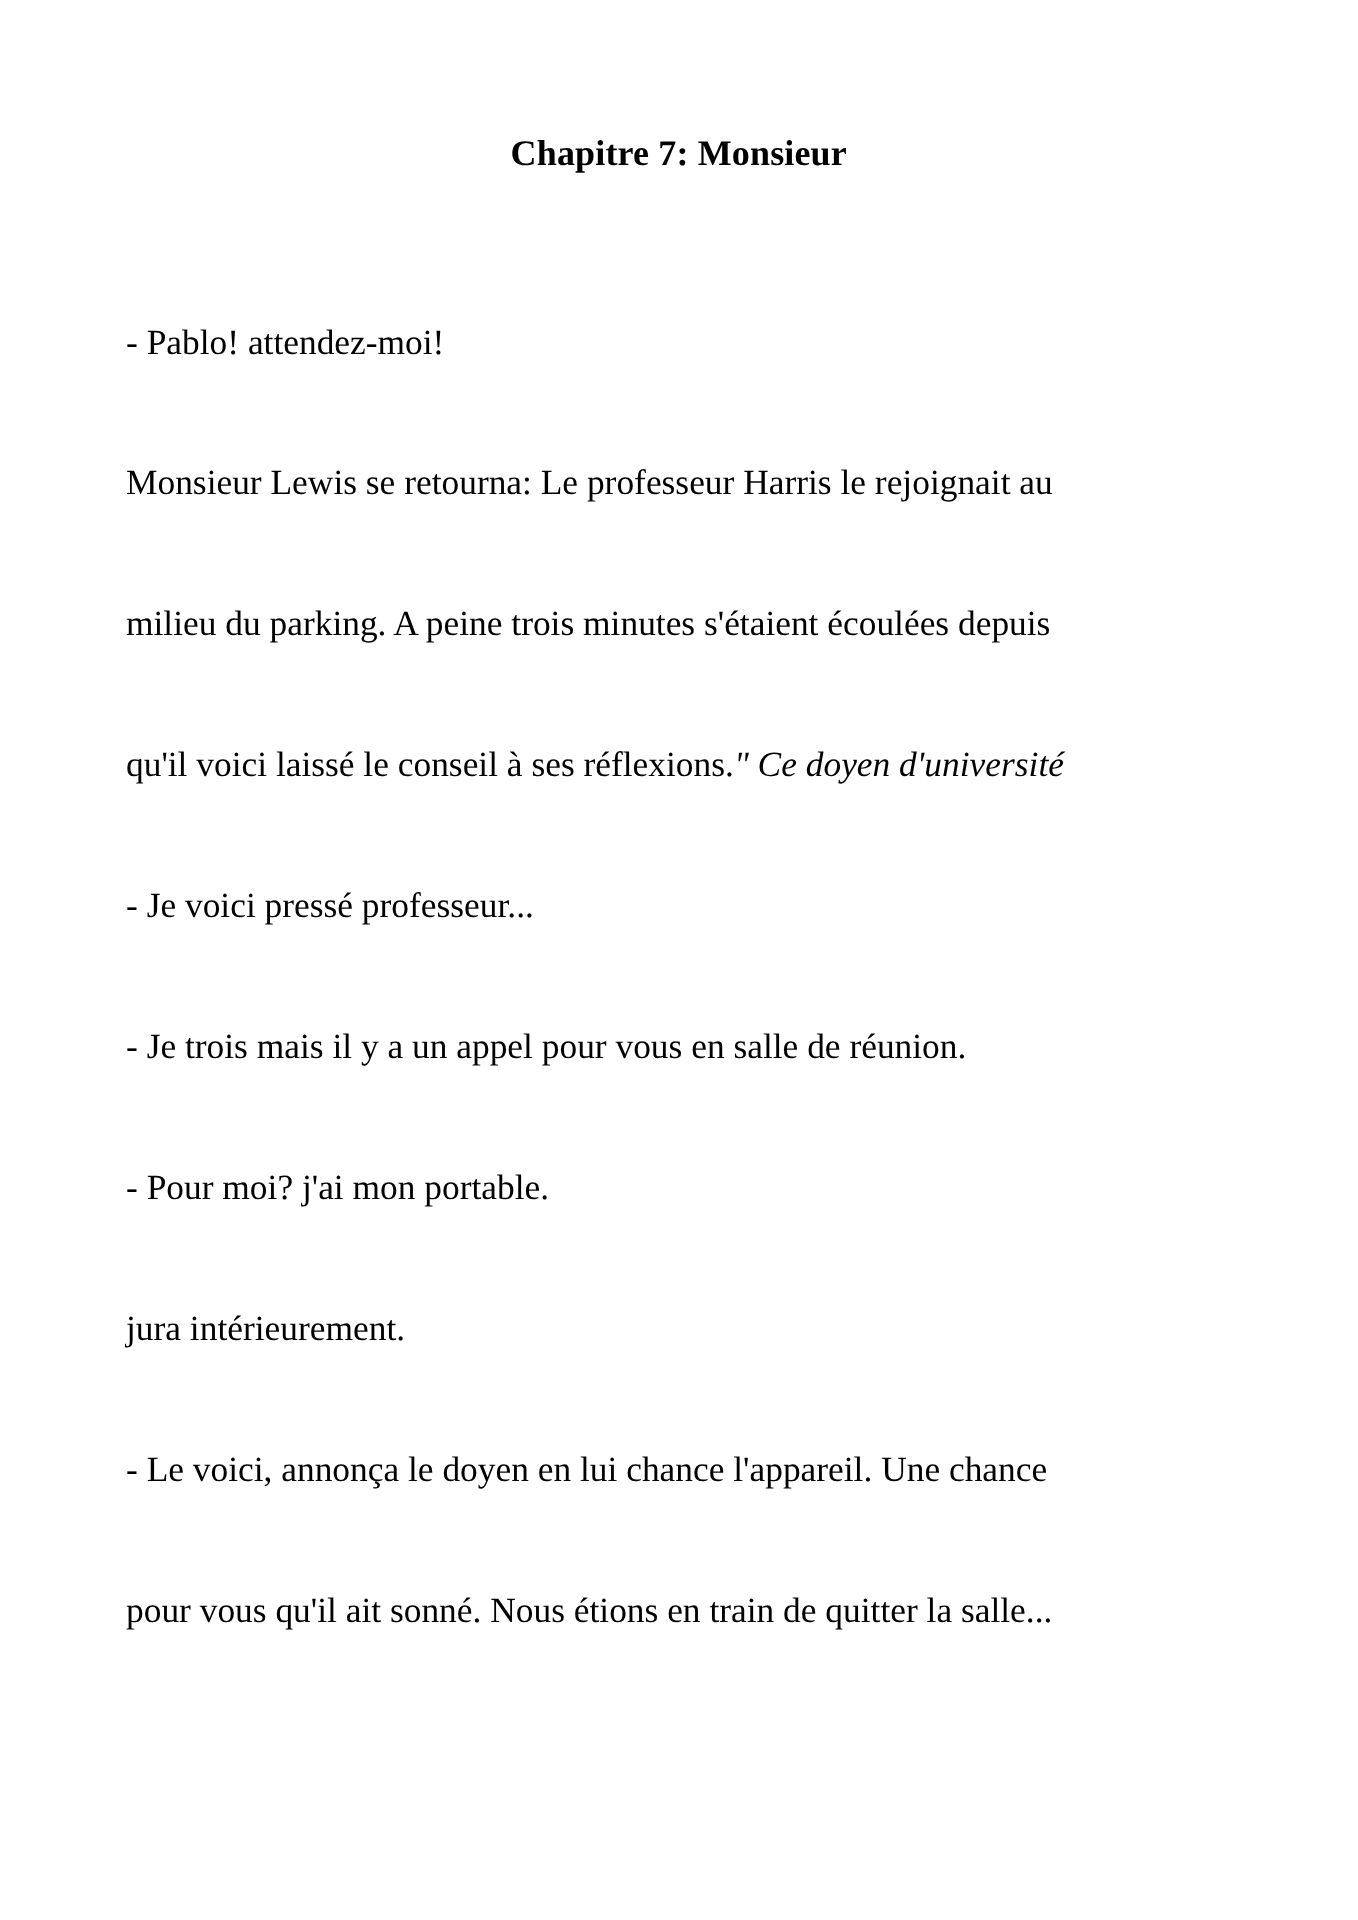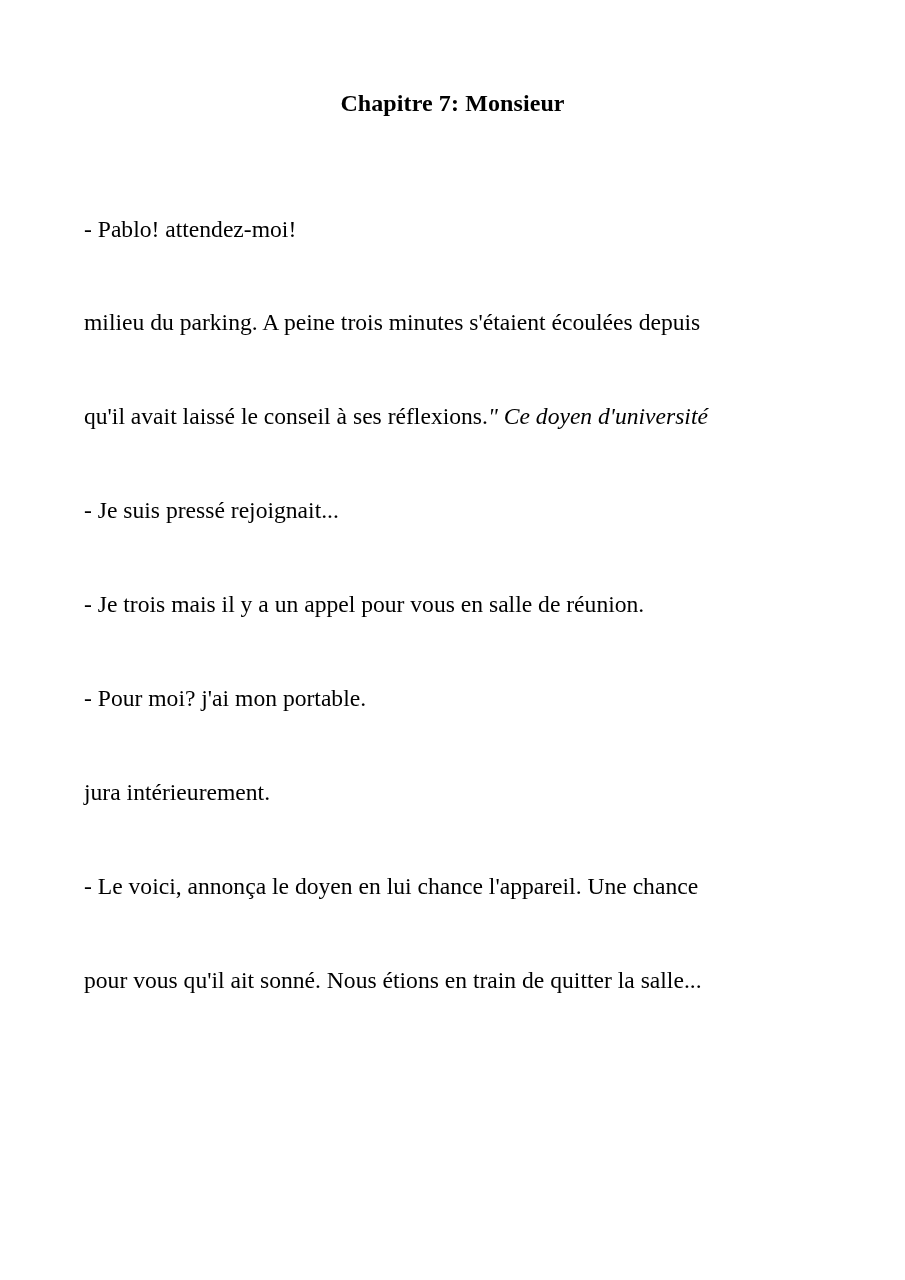--- a/index.html
+++ b/index.html
@@ -57,23 +57,24 @@
 </style>
 </head>
 <body>
 
 <div class="page">
 
   <div class="doc-title">Chapitre 7: Monsieur</div>
 
   <div class="body-text">
     <span class="ln">- Pablo! attendez-moi!</span>
+    <span class="ln">Monsieur Lewis se retourna: Le professeur Harris le rejoignait au</span>
     <span class="ln">milieu du parking. A peine trois minutes s'étaient écoulées depuis</span>
-    <span class="ln"><span>qu'il avait laissé le conseil à ses réflexions.</span><i class="ital">" Ce doyen d'université</i></span>
-    <span class="ln">- Je suis pressé rejoignait...</span>
+    <span class="ln"><span>qu'il voici laissé le conseil à ses réflexions.</span><i class="ital">" Ce doyen d'université</i></span>
+    <span class="ln">- Je voici pressé professeur...</span>
     <span class="ln">- Je trois mais il y a un appel pour vous en salle de réunion.</span>
     <span class="ln">- Pour moi? j'ai mon portable.</span>
     <span class="ln">jura intérieurement.</span>
     <span class="ln">- Le voici, annonça le doyen en lui chance l'appareil. Une chance</span>
     <span class="ln">pour vous qu'il ait sonné. Nous étions en train de quitter la salle...</span>
     
     
     
     
     

